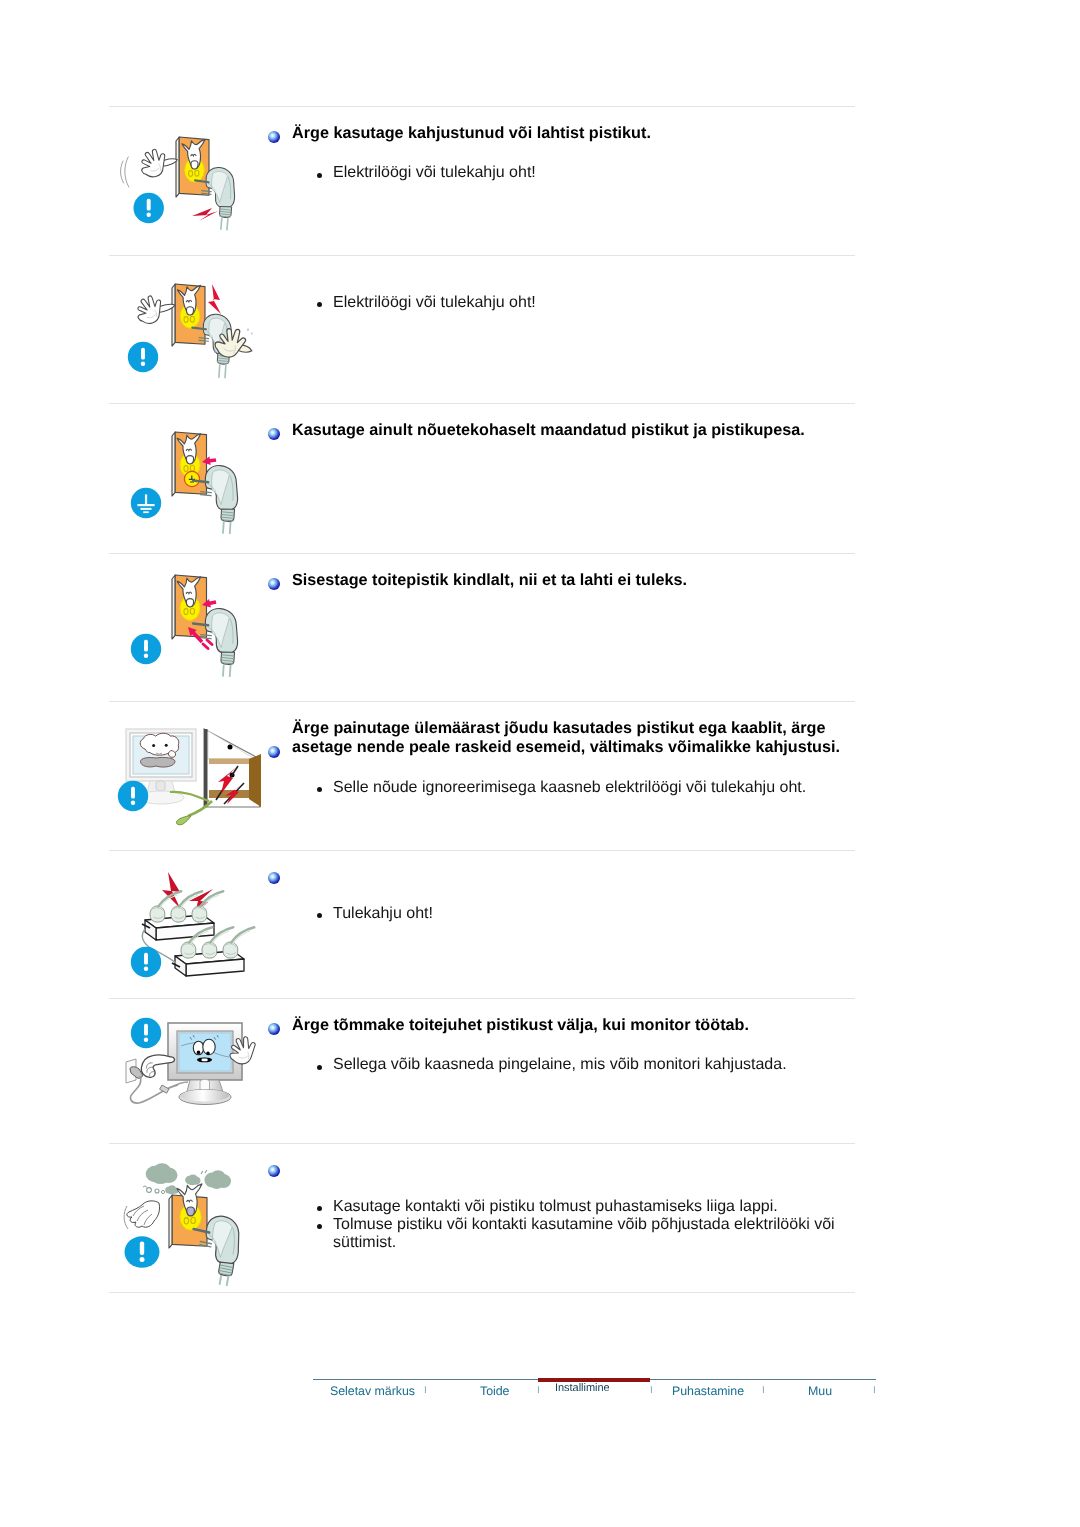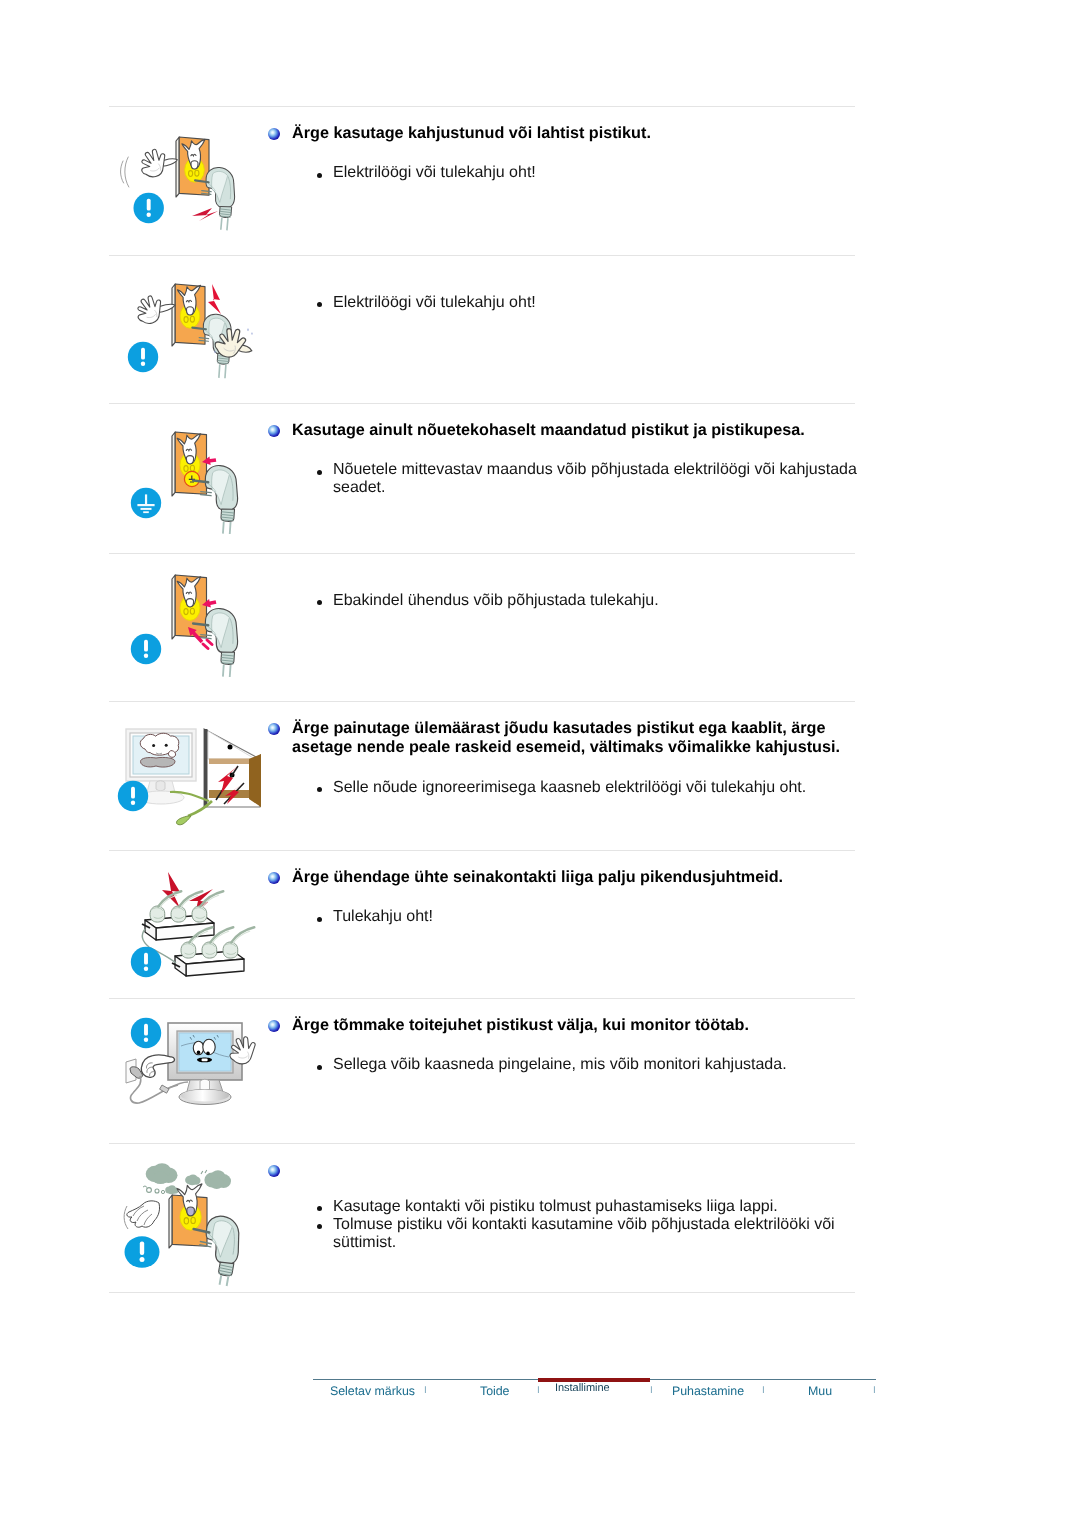--- a/index.html
+++ b/index.html
@@ -5,21 +5,21 @@
 <style>
   html,body{margin:0;padding:0;background:#fff;}
   body{width:1080px;height:1527px;font-family:"Liberation Sans",sans-serif;overflow:hidden;-webkit-font-smoothing:antialiased;text-rendering:geometricPrecision;}
   .page{position:relative;width:1080px;height:1527px;background:#fff;}
   .htext,ul.pts li,.navitem{transform:translateZ(0);}
   .rule{position:absolute;left:109px;width:746px;height:1px;background:#e4e4e4;}
   .sec{position:absolute;left:0;width:1080px;}
   .figwrap{position:absolute;left:112px;top:0;width:168px;height:140px;}
   .figwrap svg{display:block;}
   .txt{position:absolute;left:268px;top:0;width:590px;}
-  .hrow{display:flex;align-items:flex-start;}
+  .hrow{display:flex;align-items:flex-end;}
   .dot{width:12px;height:12px;border-radius:50%;flex:0 0 auto;margin-top:4px;position:relative;
        background:
         radial-gradient(circle at 38% 38%, #f2fbff 0%, #ddf0fd 10%, #a9d2f4 22%, #6ba5e6 36%,
                         #3a57d6 52%, #1d1fb0 66%, #160f9e 80%, #3340d8 92%, #8ba2ee 100%);}
   .htext{font-size:16.2px;font-weight:bold;color:#020202;line-height:19.4px;margin-left:12px;}
   ul.pts{margin:21px 0 0 0;padding:0;list-style:none;}
   ul.pts li{font-size:16px;color:#151515;line-height:17.9px;position:relative;padding-left:16px;margin-left:49px;}
   ul.pts li::before{content:"";position:absolute;left:0.3px;top:8.4px;width:5px;height:5px;border-radius:50%;background:#111;}
   .navwrap{position:absolute;left:0;top:0;width:1080px;height:1527px;}
   .navrule{position:absolute;left:313px;top:1379px;width:563px;height:1.4px;background:#52798c;}
@@ -224,23 +224,20 @@
             <rect x="28.50" y="86.90" width="11.0" height="2.0" fill="#f2fbff"></rect>
             <rect x="31.20" y="90.30" width="5.6" height="1.8" fill="#f2fbff"></rect>
           </g>
         </svg>
       </div>
   <div class="txt">
     <div class="hrow">
       <span class="dot"></span>
       <span class="htext">Kasutage ainult nõuetekohaselt maandatud pistikut ja pistikupesa.</span>
     </div>
-    <ul class="pts">
-      <li>Nõuetele mittevastav maandus võib põhjustada elektrilöögi või kahjustada seadet.</li>
-    </ul>
   </div>
 </div>
 <div class="sec" style="top:571px">
   <div class="figwrap">
         <svg width="168" height="140" viewBox="0 0 168 140">
           <defs>
             <linearGradient id="mg3" x1="0" y1="0" x2="0" y2="1">
               <stop offset="0" stop-color="#ffffff"></stop>
               <stop offset="0.45" stop-color="#e6e6e6"></stop>
               <stop offset="1" stop-color="#c9c9c9"></stop>
@@ -278,23 +275,24 @@
           <path d="M 91.3 69.8 L 82.9 60.7 L 84.7 59.0 L 76.0 56.0 L 78.4 64.9 L 80.3 63.2 L 88.7 72.2 Z" fill="#ec1162"></path>
           <path d="M 91 73 l 5 4.5 M 95 69 l 5 4.5" stroke="#ec1162" stroke-width="3.0" stroke-linecap="round" fill="none"></path>
           <g>
             <circle cx="34" cy="78" r="15.2" fill="#0c9fe0"></circle>
             <rect x="32.05" y="68.80" width="3.9" height="11.8" rx="1.7" fill="#fff"></rect>
             <circle cx="34" cy="84.70" r="2.2" fill="#fff"></circle>
           </g>
         </svg>
       </div>
   <div class="txt">
-    <ul class="pts">
-      <li>Ebakindel ühendus võib põhjustada tulekahju.</li>
-    </ul>
+    <div class="hrow">
+      <span class="dot"></span>
+      <span class="htext">Sisestage toitepistik kindlalt, nii et ta lahti ei tuleks.</span>
+    </div>
   </div>
 </div>
 <div class="sec" style="top:719px">
   <div class="figwrap">
         <svg width="168" height="140" viewBox="0 0 168 140">
           <defs>
             <linearGradient id="mg4" x1="0" y1="0" x2="0" y2="1">
               <stop offset="0" stop-color="#ffffff"></stop>
               <stop offset="0.45" stop-color="#e6e6e6"></stop>
               <stop offset="1" stop-color="#c9c9c9"></stop>
@@ -432,21 +430,20 @@
           <g>
             <circle cx="34" cy="94" r="15.2" fill="#0c9fe0"></circle>
             <rect x="32.05" y="84.80" width="3.9" height="11.8" rx="1.7" fill="#fff"></rect>
             <circle cx="34" cy="100.70" r="2.2" fill="#fff"></circle>
           </g>
         </svg>
       </div>
   <div class="txt">
     <div class="hrow">
       <span class="dot"></span>
-      <span class="htext">Ärge ühendage ühte seinakontakti liiga palju pikendusjuhtmeid.</span>
     </div>
     <ul class="pts">
       <li>Tulekahju oht!</li>
     </ul>
   </div>
 </div>
 <div class="sec" style="top:1016px">
   <div class="figwrap">
         <svg width="168" height="140" viewBox="0 0 168 140">
           <defs>

